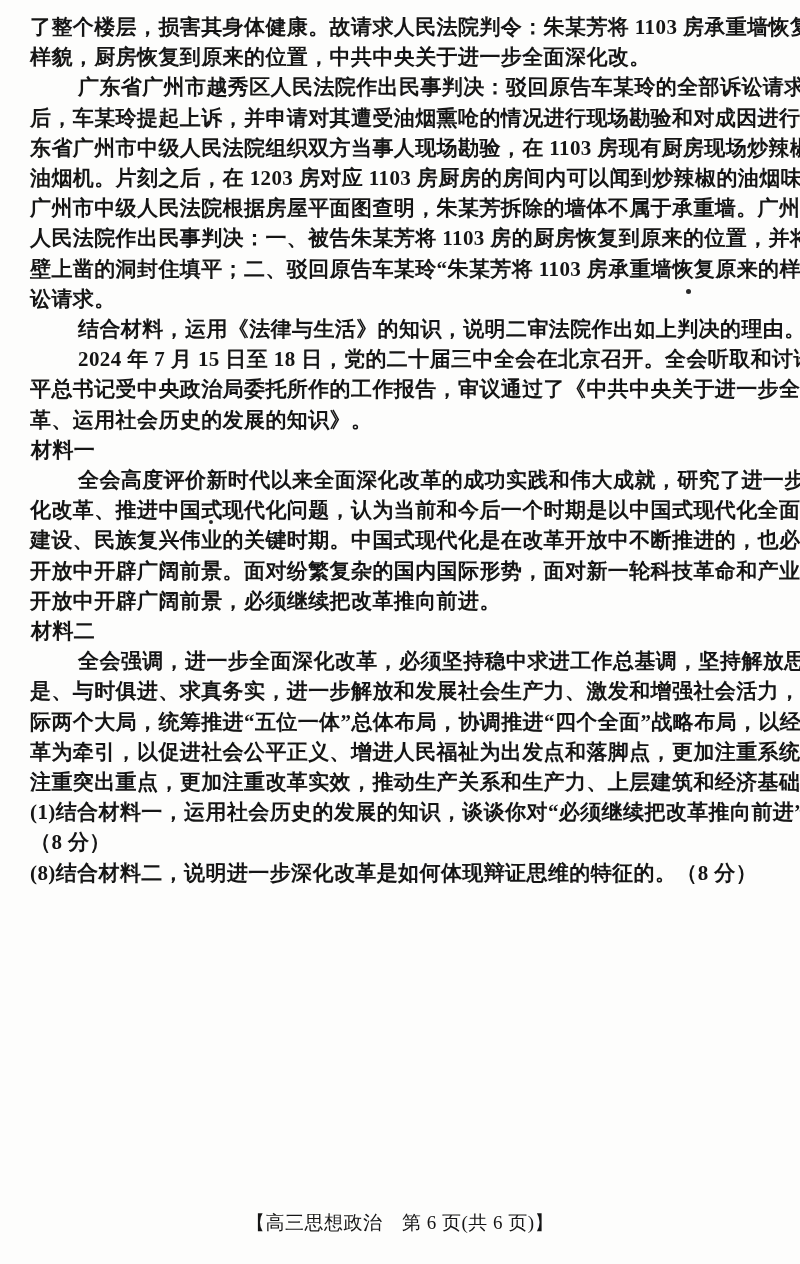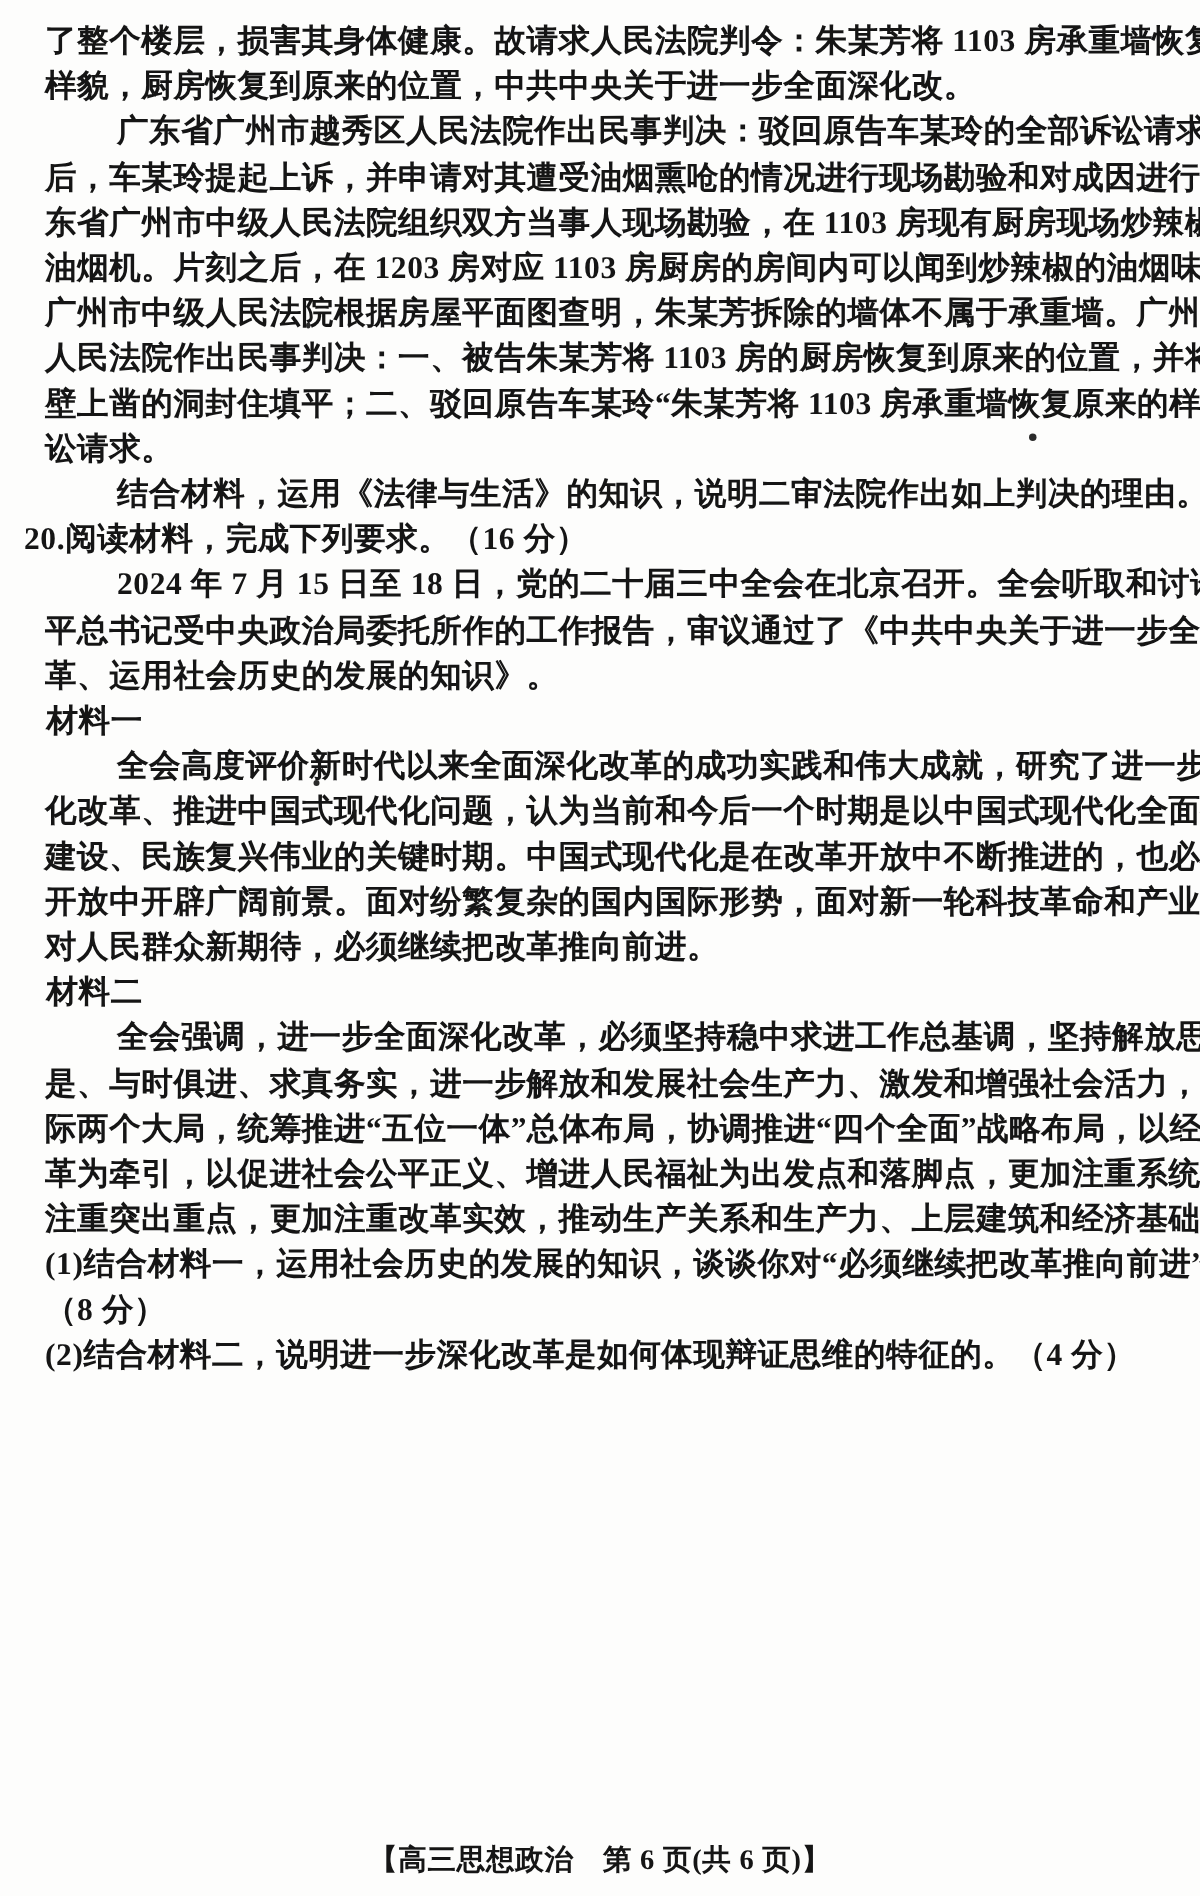--- a/index.html
+++ b/index.html
@@ -35,24 +35,23 @@
   .t-question { margin-left: -14px; }
   .t-heading  { margin-left: 1px; }
   .t-sub      { }
   .footer {
     position: absolute;
     top: 1210px;
     left: 0;
     width: 100%;
     text-align: center;
     font-size: 19px;
-    font-weight: 700;
+    font-weight: 400;
     line-height: 26px;
     letter-spacing: 0.5px;
-    margin-top: 18px;
   }
   .speck {
     position: absolute;
     background: #2a2a2a;
     border-radius: 50%;
   }
   .speck-1 { left: 686px; top: 289px; width: 5px; height: 5px; }
   .speck-2 { left: 209px; top: 520px; width: 4px; height: 4px; }
   .speck-3 { left: 204px; top: 215px; width: 3px; height: 4px; }
 </style>
@@ -65,39 +64,38 @@
       <div class="line t-body">样貌，厨房恢复到原来的位置，中共中央关于进一步全面深化改。</div>
       <div class="line t-indent">广东省广州市越秀区人民法院作出民事判决：驳回原告车某玲的全部诉讼请求。宣判</div>
       <div class="line t-body">后，车某玲提起上诉，并申请对其遭受油烟熏呛的情况进行现场勘验和对成因进行鉴定。广</div>
       <div class="line t-body">东省广州市中级人民法院组织双方当事人现场勘验，在 1103 房现有厨房现场炒辣椒并打开</div>
       <div class="line t-body">油烟机。片刻之后，在 1203 房对应 1103 房厨房的房间内可以闻到炒辣椒的油烟味。此外，</div>
       <div class="line t-body">广州市中级人民法院根据房屋平面图查明，朱某芳拆除的墙体不属于承重墙。广州市中级</div>
       <div class="line t-body">人民法院作出民事判决：一、被告朱某芳将 1103 房的厨房恢复到原来的位置，并将通风管墙</div>
       <div class="line t-body">壁上凿的洞封住填平；二、驳回原告车某玲“朱某芳将 1103 房承重墙恢复原来的样貌”的诉</div>
       <div class="line t-body">讼请求。</div>
       <div class="line t-indent">结合材料，运用《法律与生活》的知识，说明二审法院作出如上判决的理由。</div>
-      <div class="line t-question">20.阅读材料，完成下列要求。（16 分）</div>
       <div class="line t-indent">2024 年 7 月 15 日至 18 日，党的二十届三中全会在北京召开。全会听取和讨论了习近</div>
       <div class="line t-body">平总书记受中央政治局委托所作的工作报告，审议通过了《中共中央关于进一步全面深化改</div>
       <div class="line t-body">革、运用社会历史的发展的知识》。</div>
       <div class="line t-heading">材料一</div>
       <div class="line t-indent">全会高度评价新时代以来全面深化改革的成功实践和伟大成就，研究了进一步全面深</div>
       <div class="line t-body">化改革、推进中国式现代化问题，认为当前和今后一个时期是以中国式现代化全面推进强国</div>
       <div class="line t-body">建设、民族复兴伟业的关键时期。中国式现代化是在改革开放中不断推进的，也必将在改革</div>
       <div class="line t-body">开放中开辟广阔前景。面对纷繁复杂的国内国际形势，面对新一轮科技革命和产业变革，面</div>
-      <div class="line t-body">对人民群众新期待，必须继续把改革推向前进。</div>
+      <div class="line t-body">开放中开辟广阔前景，必须继续把改革推向前进。</div>
       <div class="line t-heading">材料二</div>
       <div class="line t-indent">全会强调，进一步全面深化改革，必须坚持稳中求进工作总基调，坚持解放思想、实事求</div>
       <div class="line t-body">是、与时俱进、求真务实，进一步解放和发展社会生产力、激发和增强社会活力，统筹国内国</div>
       <div class="line t-body">际两个大局，统筹推进“五位一体”总体布局，协调推进“四个全面”战略布局，以经济体制改</div>
       <div class="line t-body">革为牵引，以促进社会公平正义、增进人民福祉为出发点和落脚点，更加注重系统集成，更加</div>
       <div class="line t-body">注重突出重点，更加注重改革实效，推动生产关系和生产力、上层建筑和经济基础、国家治理</div>
       <div class="line t-body">(1)结合材料一，运用社会历史的发展的知识，谈谈你对“必须继续把改革推向前进”的理解。</div>
       <div class="line t-sub">（8 分）</div>
-      <div class="line t-body">(2)结合材料二，说明进一步深化改革是如何体现辩证思维的特征的。（4 分）</div>
+      <div class="line t-body">(8)结合材料二，说明进一步深化改革是如何体现辩证思维的特征的。（8 分）</div>
     </div>
 
   <div class="speck speck-1"></div>
   <div class="speck speck-2"></div>
   <div class="speck speck-3"></div>
 
   <div class="footer">【高三思想政治　第 6 页(共 6 页)】</div>
 </div>
 
 </body></html>

